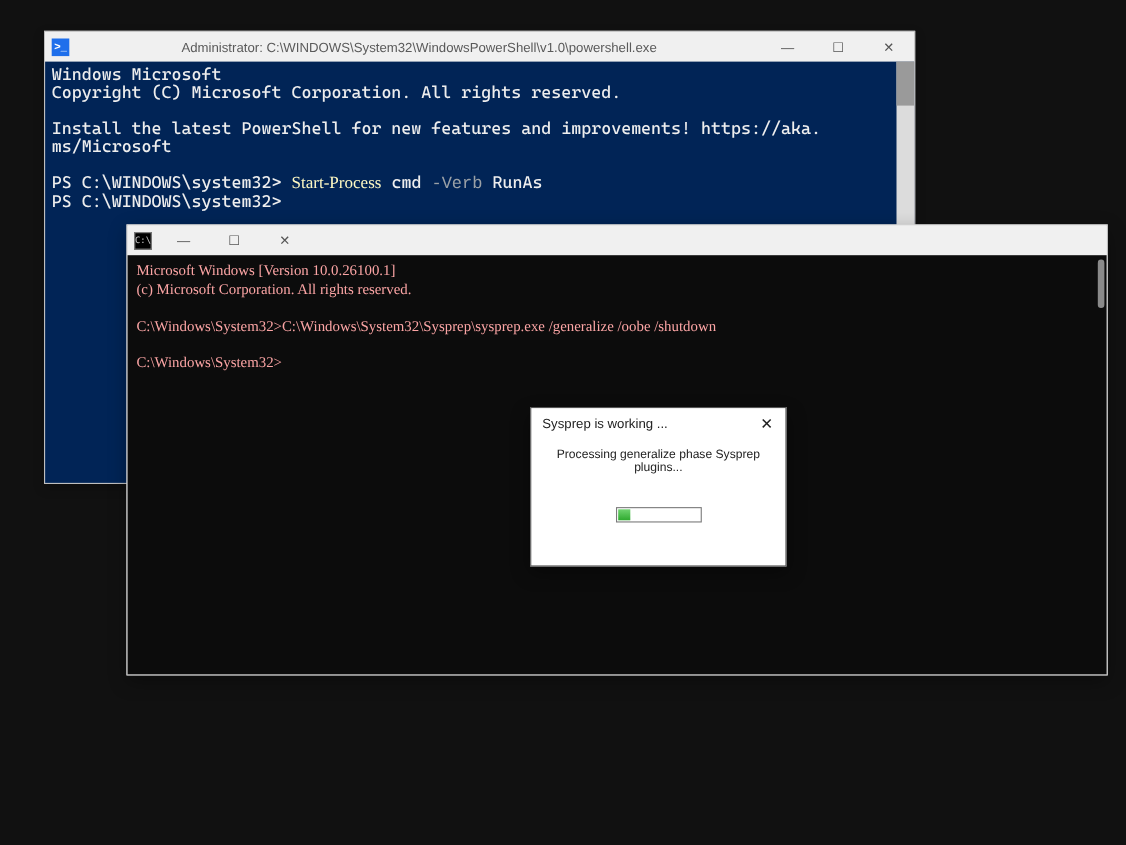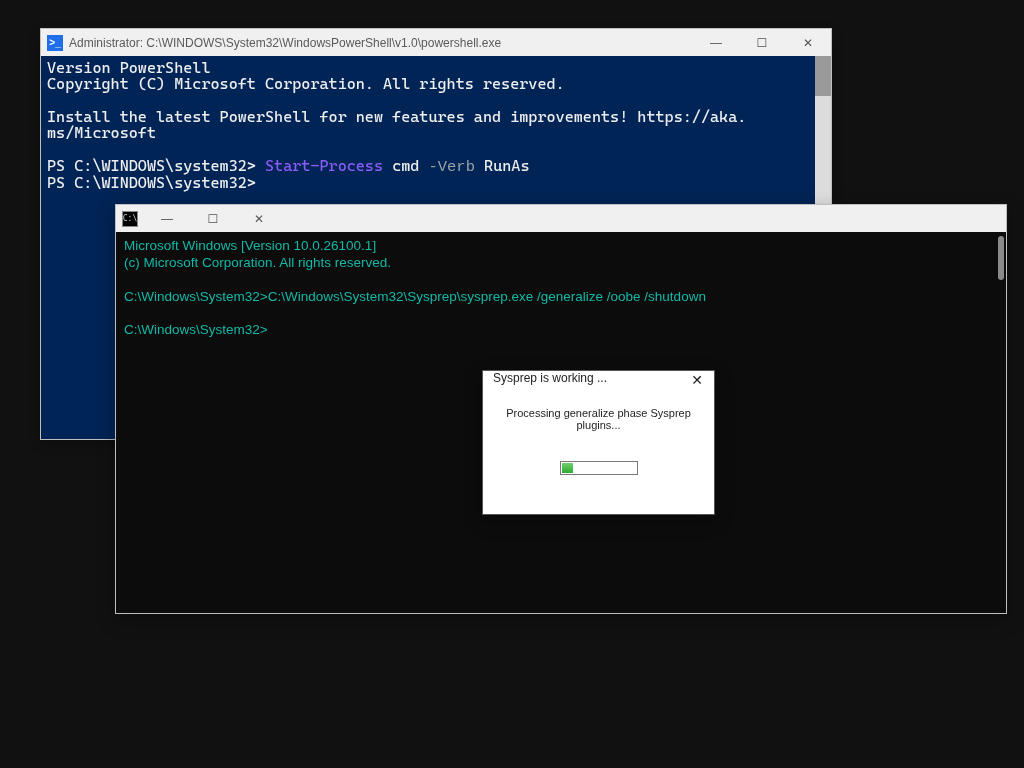--- a/index.html
+++ b/index.html
@@ -37,20 +37,21 @@
     display:flex;align-items:center;justify-content:center;
     color:#fff;font-size:10px;font-weight:bold;
     margin-right:6px;
   }
   .titlebar-text {
     font-size: 12px;
     color: #5a5a5a;
     flex:1;
     white-space: nowrap;
     overflow:hidden;
+    text-align:center;
   }
   .win-controls {
     display:flex;
     height:100%;
   }
   .win-btn {
     width:46px;
     display:flex;align-items:center;justify-content:center;
     color:#555;
     font-size:12px;
@@ -62,21 +63,21 @@
     color:#eeeeee;
     font-family:"Cascadia Mono","Consolas",monospace;
     font-size:15.5px;
     line-height:1.05;
     padding:4px 6px;
     height:calc(100% - 27px);
     white-space:pre-wrap;
     word-break:break-all;
     position:relative;
   }
-  .ps-cmd-yellow { color:#8b5cf6; }
+  .ps-cmd-yellow { color:#fef9c3;font-family:Liberation Serif, serif; }
   .ps-cmd-gray { color:#9aa0a6;font-family:Liberation Mono, monospace; }
   .ps-scrollbar {
     position:absolute; right:0; top:0; width:16px; height:100%;
     background:#dcdcdc;
   }
   .ps-scrollthumb {
     position:absolute; top:0; left:0; width:100%; height:40px;
     background:#9a9a9a;
   }
 
@@ -94,22 +95,22 @@
   .cmd-icon {
     width:16px;height:16px;
     background:#000;
     border:1px solid #888;
     display:flex;align-items:center;justify-content:center;
     color:#ccc;font-size:8px;font-family:monospace;
     margin-right:6px;
   }
   .cmd-body {
     background:#0c0c0c;
-    color:#14b8a6;
-    font-family:Liberation Sans, sans-serif;
+    color:#fca5a5;
+    font-family:Liberation Serif, serif;
     font-size:13.5px;
     line-height:1.25;
     padding:6px 8px;
     height:calc(100% - 27px);
     white-space:pre-wrap;
     position:relative;
   }
   .cmd-scroll {
     position:absolute; right:2px; top:4px; width:6px; height:44px;
     background:#8a8a8a; border-radius:3px;
@@ -121,21 +122,21 @@
     left:482px;
     top:370px;
     width:233px;
     height:145px;
     background:#fff;
     border:1px solid #555;
     box-shadow:0 6px 16px rgba(0,0,0,0.4);
   }
   .sysprep-title {
     height:28px;
-    display:flex;
+    display:flex;align-items:center;
     padding:0 8px 0 10px;
     font-size:12px;
     color:#222;
     justify-content:space-between;
   }
   .sysprep-close {
     width:18px;height:18px;
     display:flex;align-items:center;justify-content:center;
     font-size:14px;color:#222;
   }
@@ -164,21 +165,21 @@
 <div class="ps-window">
   <div class="titlebar">
     <div class="ps-icon">&gt;_</div>
     <div class="titlebar-text">Administrator: C:\WINDOWS\System32\WindowsPowerShell\v1.0\powershell.exe</div>
     <div class="win-controls">
       <div class="win-btn">—</div>
       <div class="win-btn">☐</div>
       <div class="win-btn">✕</div>
     </div>
   </div>
-  <div class="ps-body"><span>Version PowerShell</span>
+  <div class="ps-body"><span>Windows Microsoft</span>
 <span>Copyright (C) Microsoft Corporation. All rights reserved.</span>
 
 <span>Install the latest PowerShell for new features and improvements! https://aka.</span>
 <span>ms/Microsoft</span>
 
 <span>PS C:\WINDOWS\system32&gt; </span><span class="ps-cmd-yellow">Start-Process</span><span> cmd </span><span class="ps-cmd-gray">-Verb</span><span> RunAs</span>
 <span>PS C:\WINDOWS\system32&gt;</span>
     <div class="ps-scrollbar">
       <div class="ps-scrollthumb"></div>
     </div>

